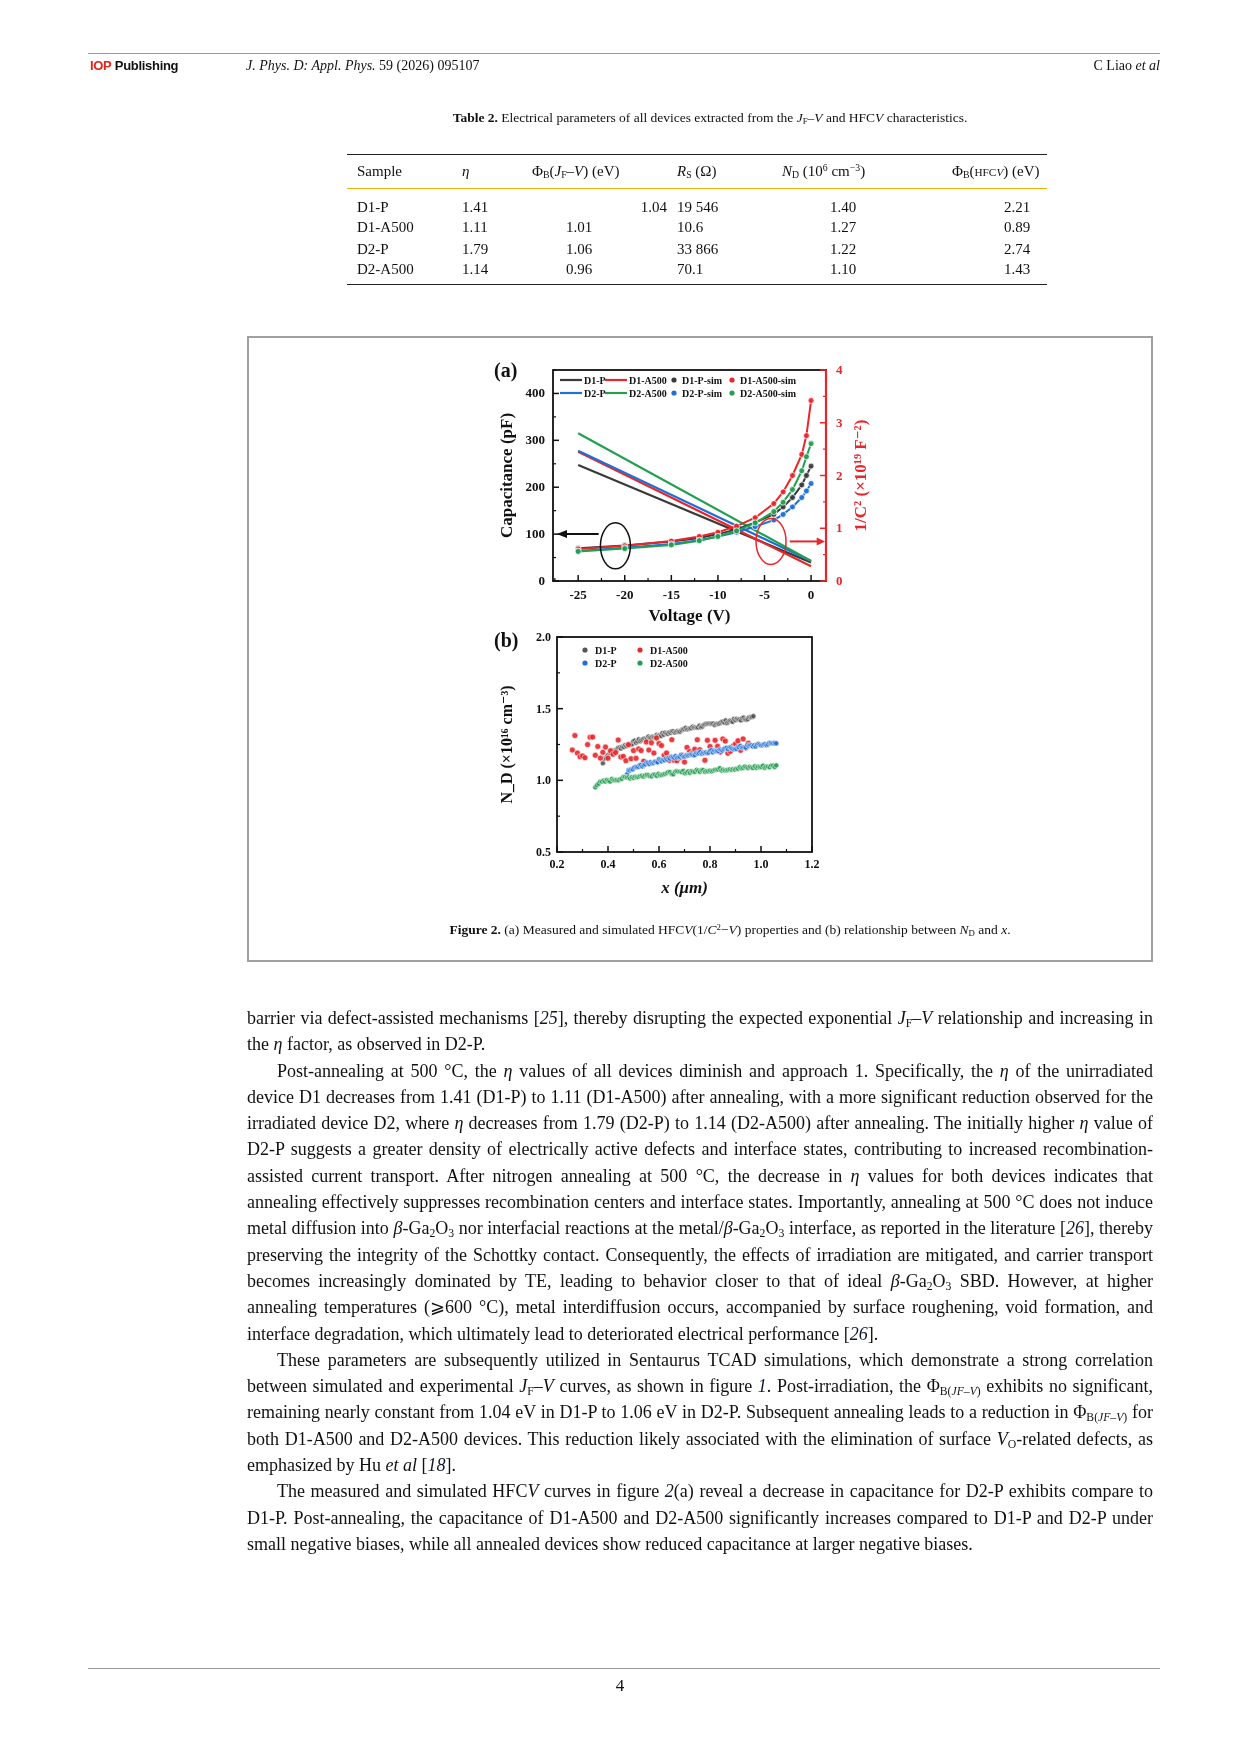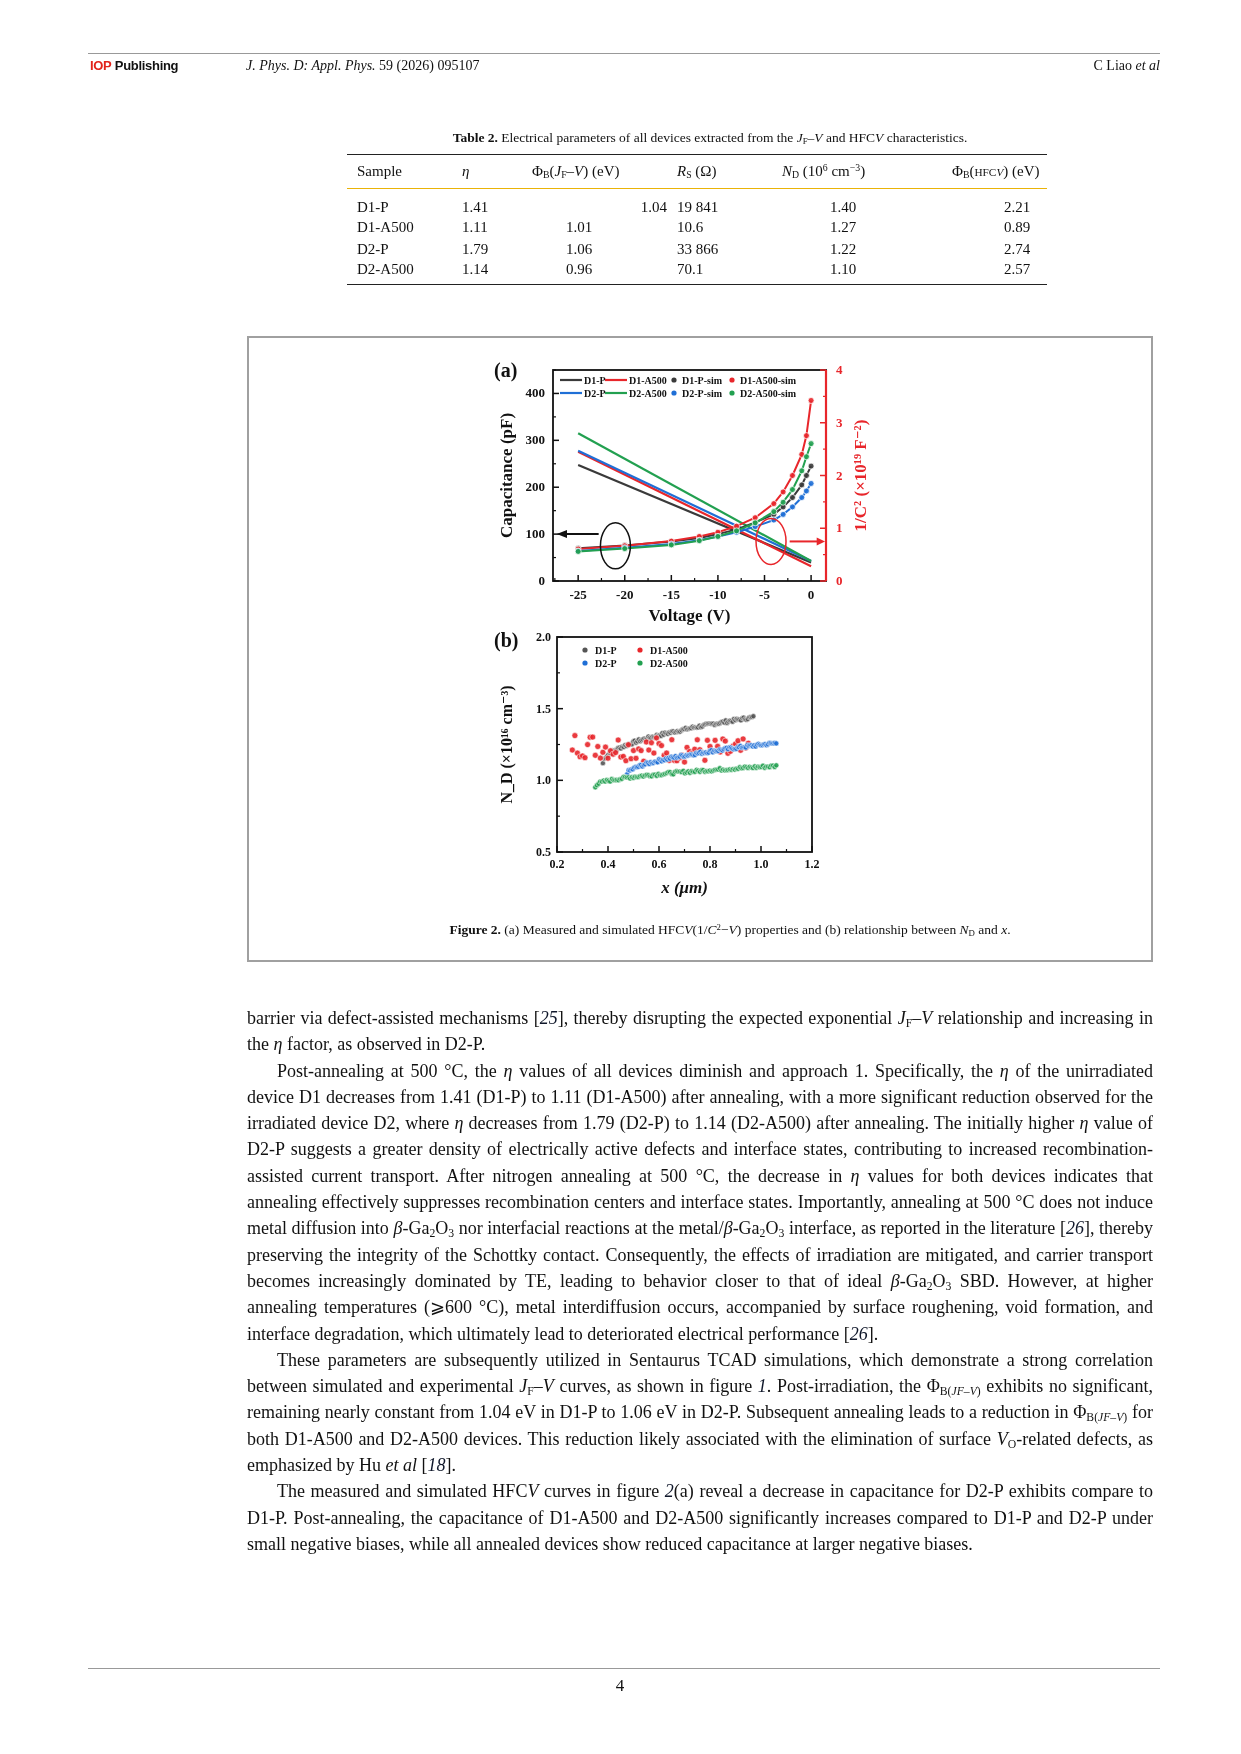--- a/index.html
+++ b/index.html
@@ -6,21 +6,21 @@
   body { width:1241px; height:1754px; position:relative; font-family:"Liberation Serif","DejaVu Serif",serif; color:#111; overflow:hidden; }
   .hdr-line { position:absolute; left:88px; top:53px; width:1072px; height:1px; background:#999; }
   .hdr { position:absolute; top:58px; font-size:14px; }
   .logo { left:90px; font-family:"Liberation Sans","DejaVu Sans",sans-serif; font-weight:bold; font-size:13px; letter-spacing:-0.3px; }
   .logo .iop { color:#e2231a; font-weight:900; }
   .journal { left:246px; font-style:italic; }
   .journal .norm { font-style:normal; }
   .authors { right:81px; }
   .authors i { font-style:italic; }
 
-  .tbl-cap { position:absolute; left:360px; top:130px; width:700px; font-size:13.5px; text-align:center; }
+  .tbl-cap { position:absolute; left:360px; top:110px; width:700px; font-size:13.5px; text-align:center; }
   .tbl-cap b { font-weight:bold; }
   table.params { position:absolute; left:347px; top:154px; width:700px; border-collapse:collapse; font-size:15px; }
   table.params th, table.params td { text-align:left; font-weight:normal; padding:0 0 0 10px; white-space:nowrap; }
   table.params thead tr { border-top:1.3px solid #222; border-bottom:1px solid #eab308; height:34px; }
   table.params tbody tr { height:22.5px; }
   table.params tbody tr:first-child td { padding-top:10px; }
   table.params tbody tr:last-child { border-bottom:1.3px solid #222; }
   table.params tbody tr:last-child td { padding-bottom:6px; }
 
   .fig-box { position:absolute; left:247px; top:336px; width:906px; height:626px; border:2px solid #a0a0a0; box-sizing:border-box; }
@@ -55,21 +55,21 @@
     <th style="width:95px"><i>R</i><sub>S</sub> (Ω)</th>
     <th style="width:160px"><i>N</i><sub>D</sub> (10<sup>6</sup> cm<sup>−3</sup>)</th>
     <th>Φ<sub>B</sub>(<span style="font-size:0.75em">HFC<i>V</i></span>) (eV)</th>
   </tr>
     </thead>
   <tbody id="tbody">
       <tr>
         <td>D1-P</td>
         <td>1.41</td>
         <td style="padding-left: 44px; text-align: right;">1.04</td>
-        <td>19 841</td>
+        <td>19 546</td>
         <td style="padding-left: 58px;">1.40</td>
         <td style="padding-left: 62px;">2.21</td>
       </tr>
       <tr>
         <td>D1-A500</td>
         <td>1.11</td>
         <td style="padding-left: 44px;">1.01</td>
         <td>10.6</td>
         <td style="padding-left: 58px;">1.27</td>
         <td style="padding-left: 62px;">0.89</td>
@@ -81,21 +81,21 @@
         <td>33 866</td>
         <td style="padding-left: 58px;">1.22</td>
         <td style="padding-left: 62px; margin-top: 18px;">2.74</td>
       </tr>
       <tr>
         <td>D2-A500</td>
         <td>1.14</td>
         <td style="padding-left: 44px;">0.96</td>
         <td>70.1</td>
         <td style="padding-left: 58px;">1.10</td>
-        <td style="padding-left: 62px;">2.57</td>
+        <td style="padding-left: 62px;">1.43</td>
       </tr>
     </tbody>
 </table>
 
 <div class="fig-box"></div>
 <svg class="fig" id="fig" width="1241" height="920">
     <text x="494" y="377" font-family="Liberation Serif, DejaVu Serif, serif" font-weight="bold" font-size="20" fill="#111" text-anchor="start">(a)</text>
     <rect x="553" y="370" width="273" height="211" fill="none" stroke="#111" stroke-width="1.8"></rect>
     <line x1="826" y1="370" x2="826" y2="581" stroke="#e8262b" stroke-width="2.2"></line>
     <line x1="578.1569965870307" y1="581" x2="578.1569965870307" y2="575" stroke="#111" stroke-width="1.5"></line>

